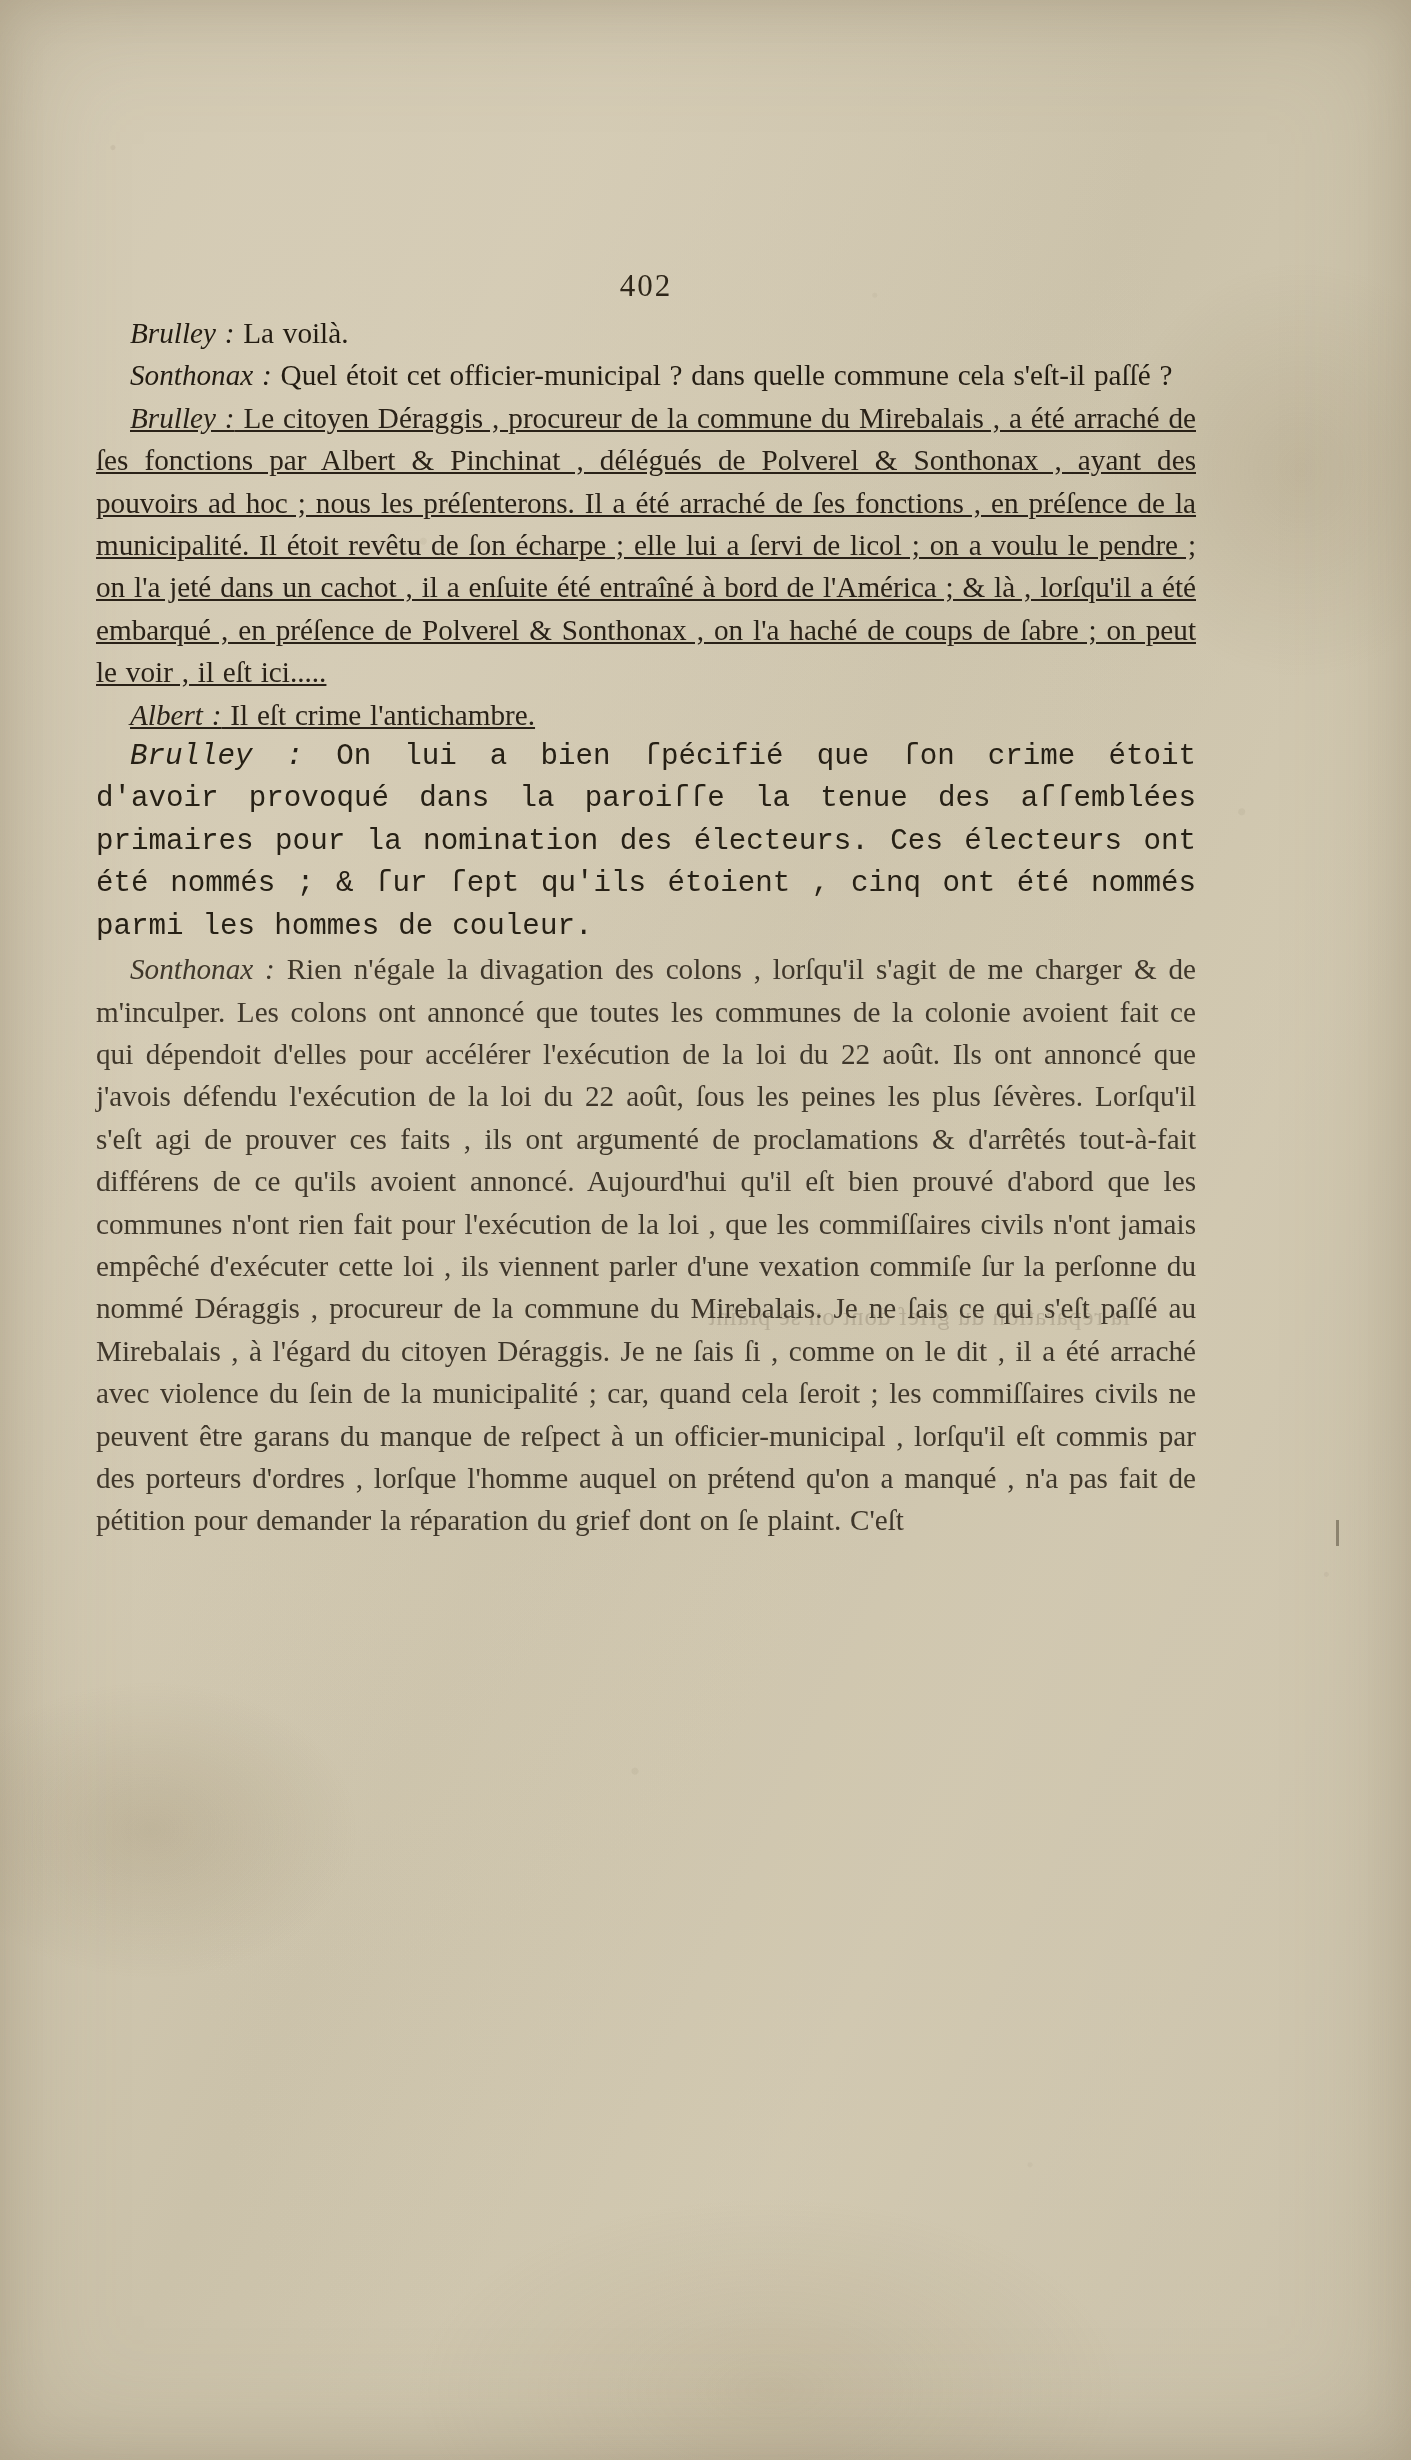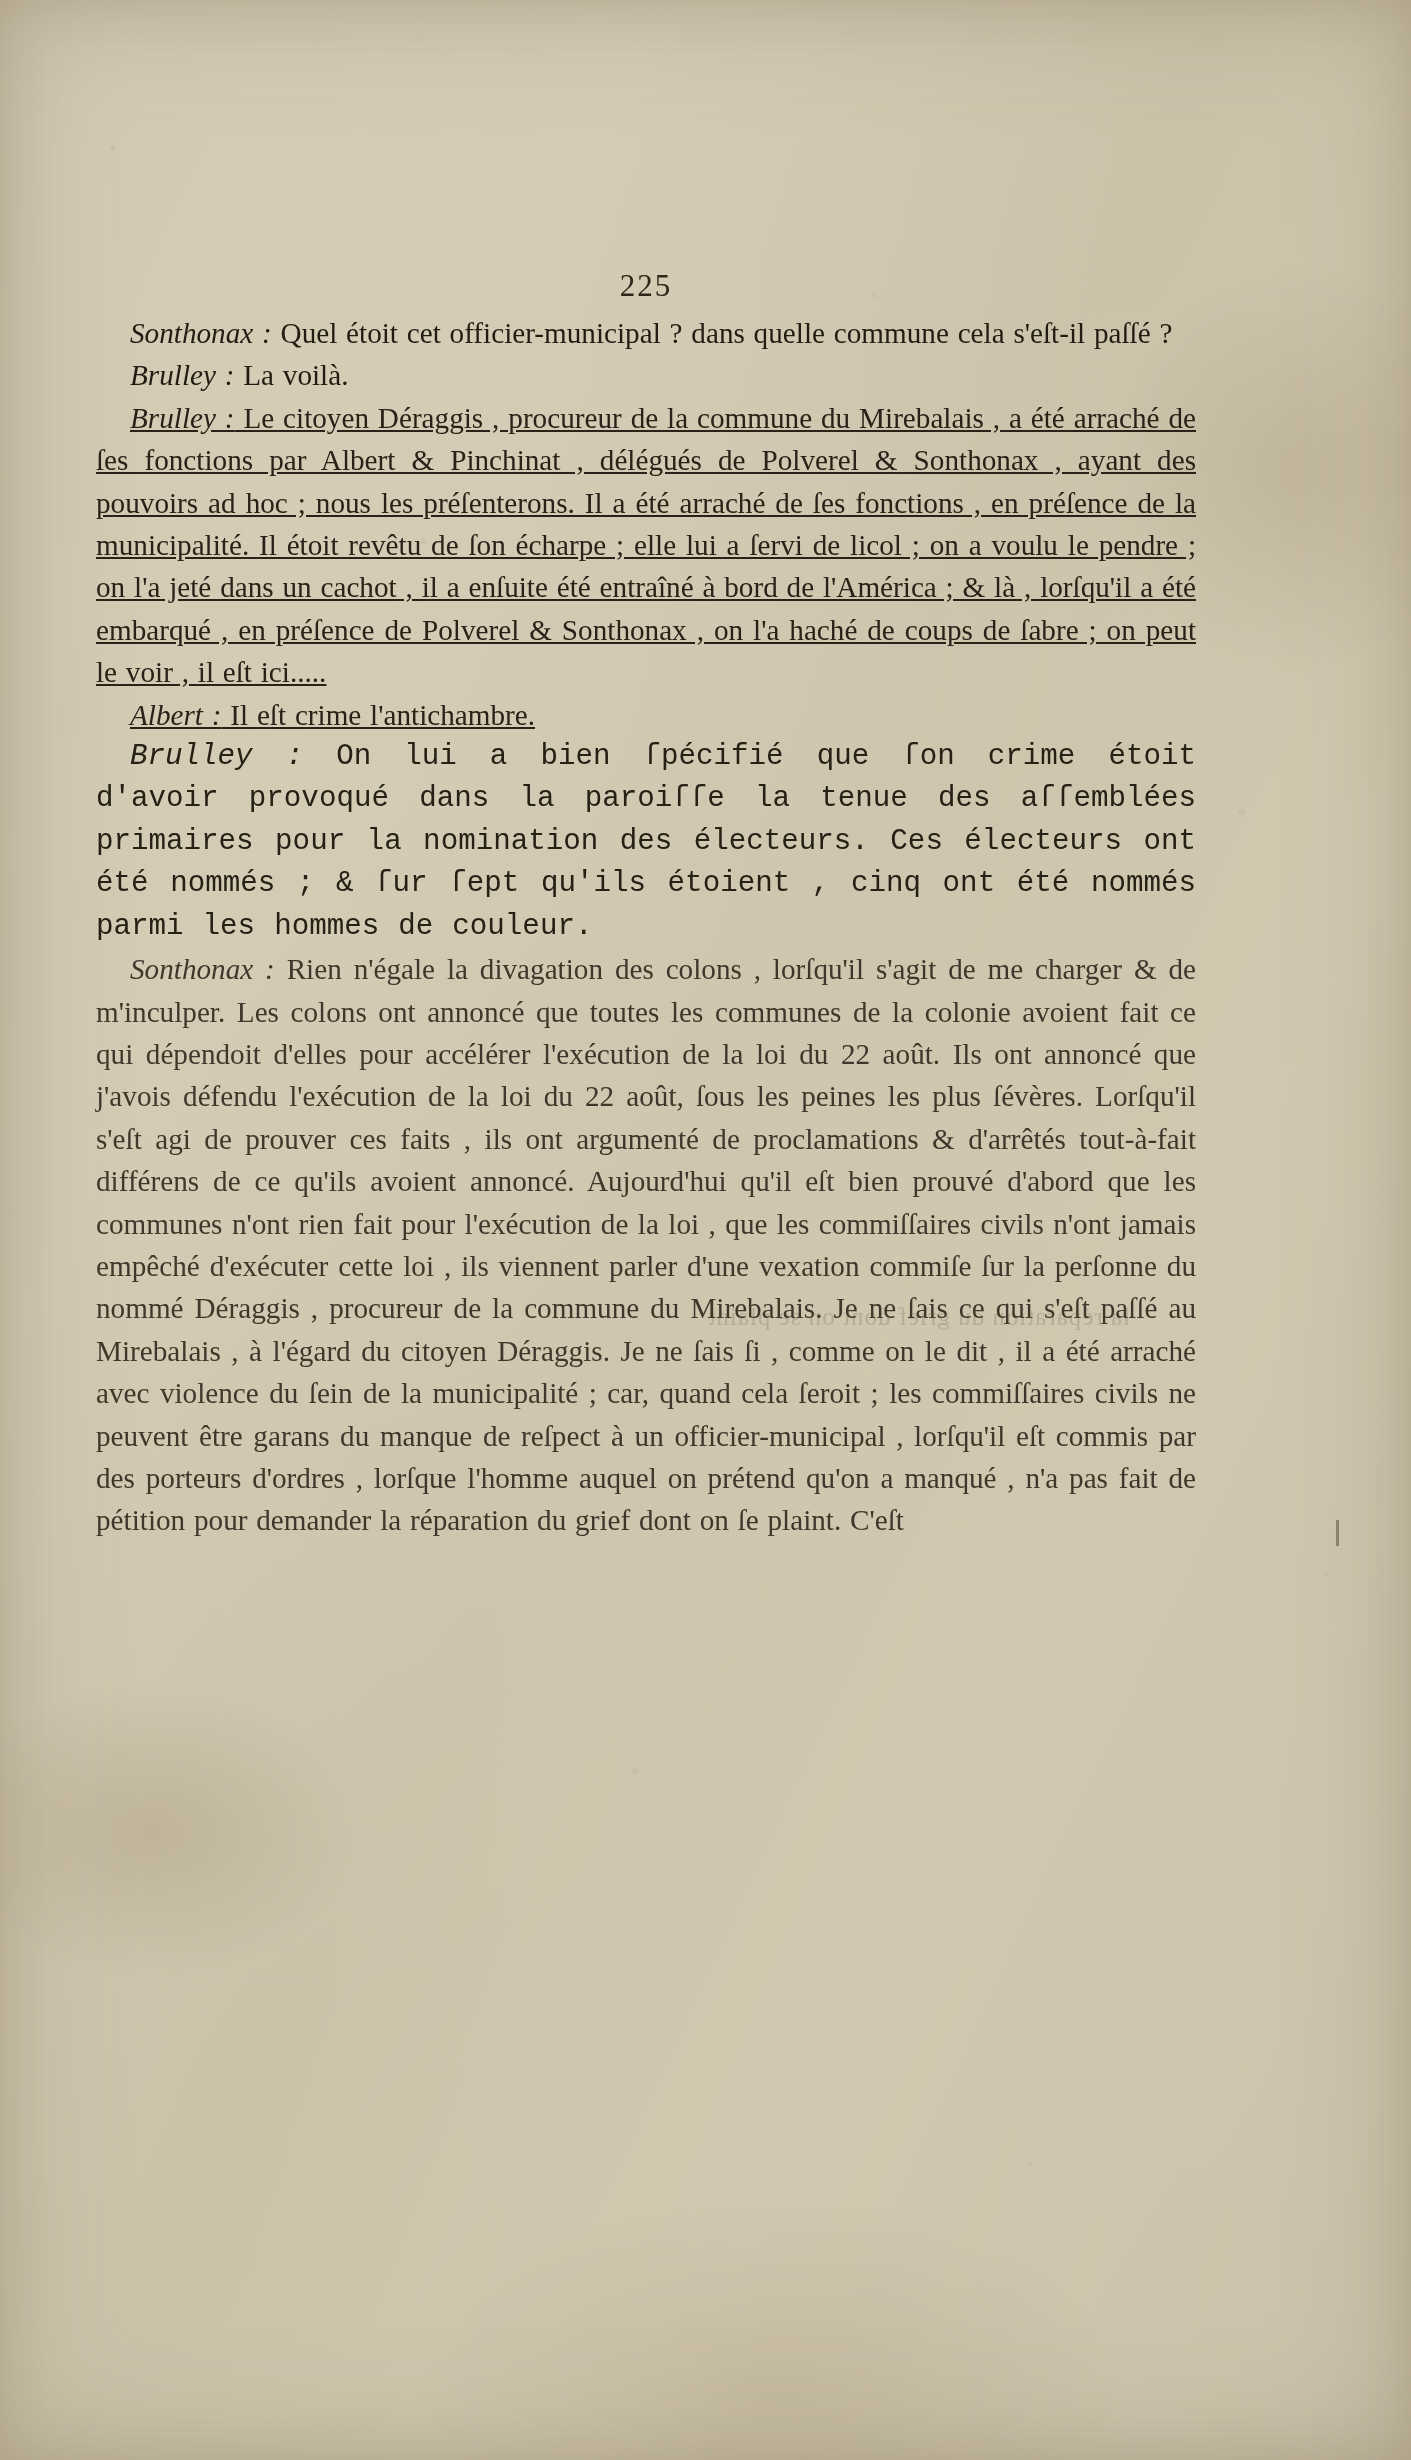--- a/index.html
+++ b/index.html
@@ -134,27 +134,27 @@
 <body>
 
 <div class="page">
   <div class="grain"></div>
   <div class="stain-a"></div>
   <div class="stain-b"></div>
   <div class="stain-c"></div>
 
   <div class="text-block">
 
-    <div class="folio">225</div>
+    <div class="folio">402</div>
 
     <div class="body-copy">
 
+      <p class="ink-1"><span class="speaker">Brulley :</span><span> La voilà.</span></p>
+
       <p class="ink-1"><span class="speaker">Sonthonax :</span><span> Quel étoit cet officier-municipal ? dans quelle commune cela s'eſt-il paſſé ?</span></p>
-
-      <p class="ink-1"><span class="speaker">Brulley :</span><span> La voilà.</span></p>
 
       <p class="ink-2"><span class="speaker">Brulley :</span><span> Le citoyen Déraggis , procureur de la commune du Mirebalais , a été arraché de ſes fonctions par Albert &amp; Pinchinat , délégués de Polverel &amp; Sonthonax , ayant des pouvoirs ad hoc ; nous les préſenterons. Il a été arraché de ſes fonctions , en préſence de la municipalité. Il étoit revêtu de ſon écharpe ; elle lui a ſervi de licol ; on a voulu le pendre ; on l'a jeté dans un cachot , il a enſuite été entraîné à bord de l'América ; &amp; là , lorſqu'il a été embarqué , en préſence de Polverel &amp; Sonthonax , on l'a haché de coups de ſabre ; on peut le voir , il eſt ici.....</span></p>
 
       <p class="ink-2"><span class="speaker">Albert :</span><span> Il eſt crime l'antichambre.</span></p>
 
       <p class="ink-3"><span class="speaker">Brulley :</span><span> On lui a bien ſpécifié que ſon crime étoit d'avoir provoqué dans la paroiſſe la tenue des aſſemblées primaires pour la nomination des électeurs. Ces électeurs ont été nommés ; &amp; ſur ſept qu'ils étoient , cinq ont été nommés parmi les hommes de couleur.</span></p>
 
       <p class="ink-4 faded"><span class="speaker">Sonthonax :</span><span> Rien n'égale la divagation des colons , lorſqu'il s'agit de me charger &amp; de m'inculper. Les colons ont annoncé que toutes les communes de la colonie avoient fait ce qui dépendoit d'elles pour accélérer l'exécution de la loi du 22 août. Ils ont annoncé que j'avois défendu l'exécution de la loi du 22 août, ſous les peines les plus ſévères. Lorſqu'il s'eſt agi de prouver ces faits , ils ont argumenté de proclamations &amp; d'arrêtés tout-à-fait différens de ce qu'ils avoient annoncé. Aujourd'hui qu'il eſt bien prouvé d'abord que les communes n'ont rien fait pour l'exécution de la loi , que les commiſſaires civils n'ont jamais empêché d'exécuter cette loi , ils viennent parler d'une vexation commiſe ſur la perſonne du nommé Déraggis , procureur de la commune du Mirebalais. Je ne ſais ce qui s'eſt paſſé au Mirebalais , à l'égard du citoyen Déraggis. Je ne ſais ſi , comme on le dit , il a été arraché avec violence du ſein de la municipalité ; car, quand cela ſeroit ; les commiſſaires civils ne peuvent être garans du manque de reſpect à un officier-municipal , lorſqu'il eſt commis par des porteurs d'ordres , lorſque l'homme auquel on prétend qu'on a manqué , n'a pas fait de pétition pour demander la réparation du grief dont on ſe plaint. C'eſt</span></p>
 
     </div>

